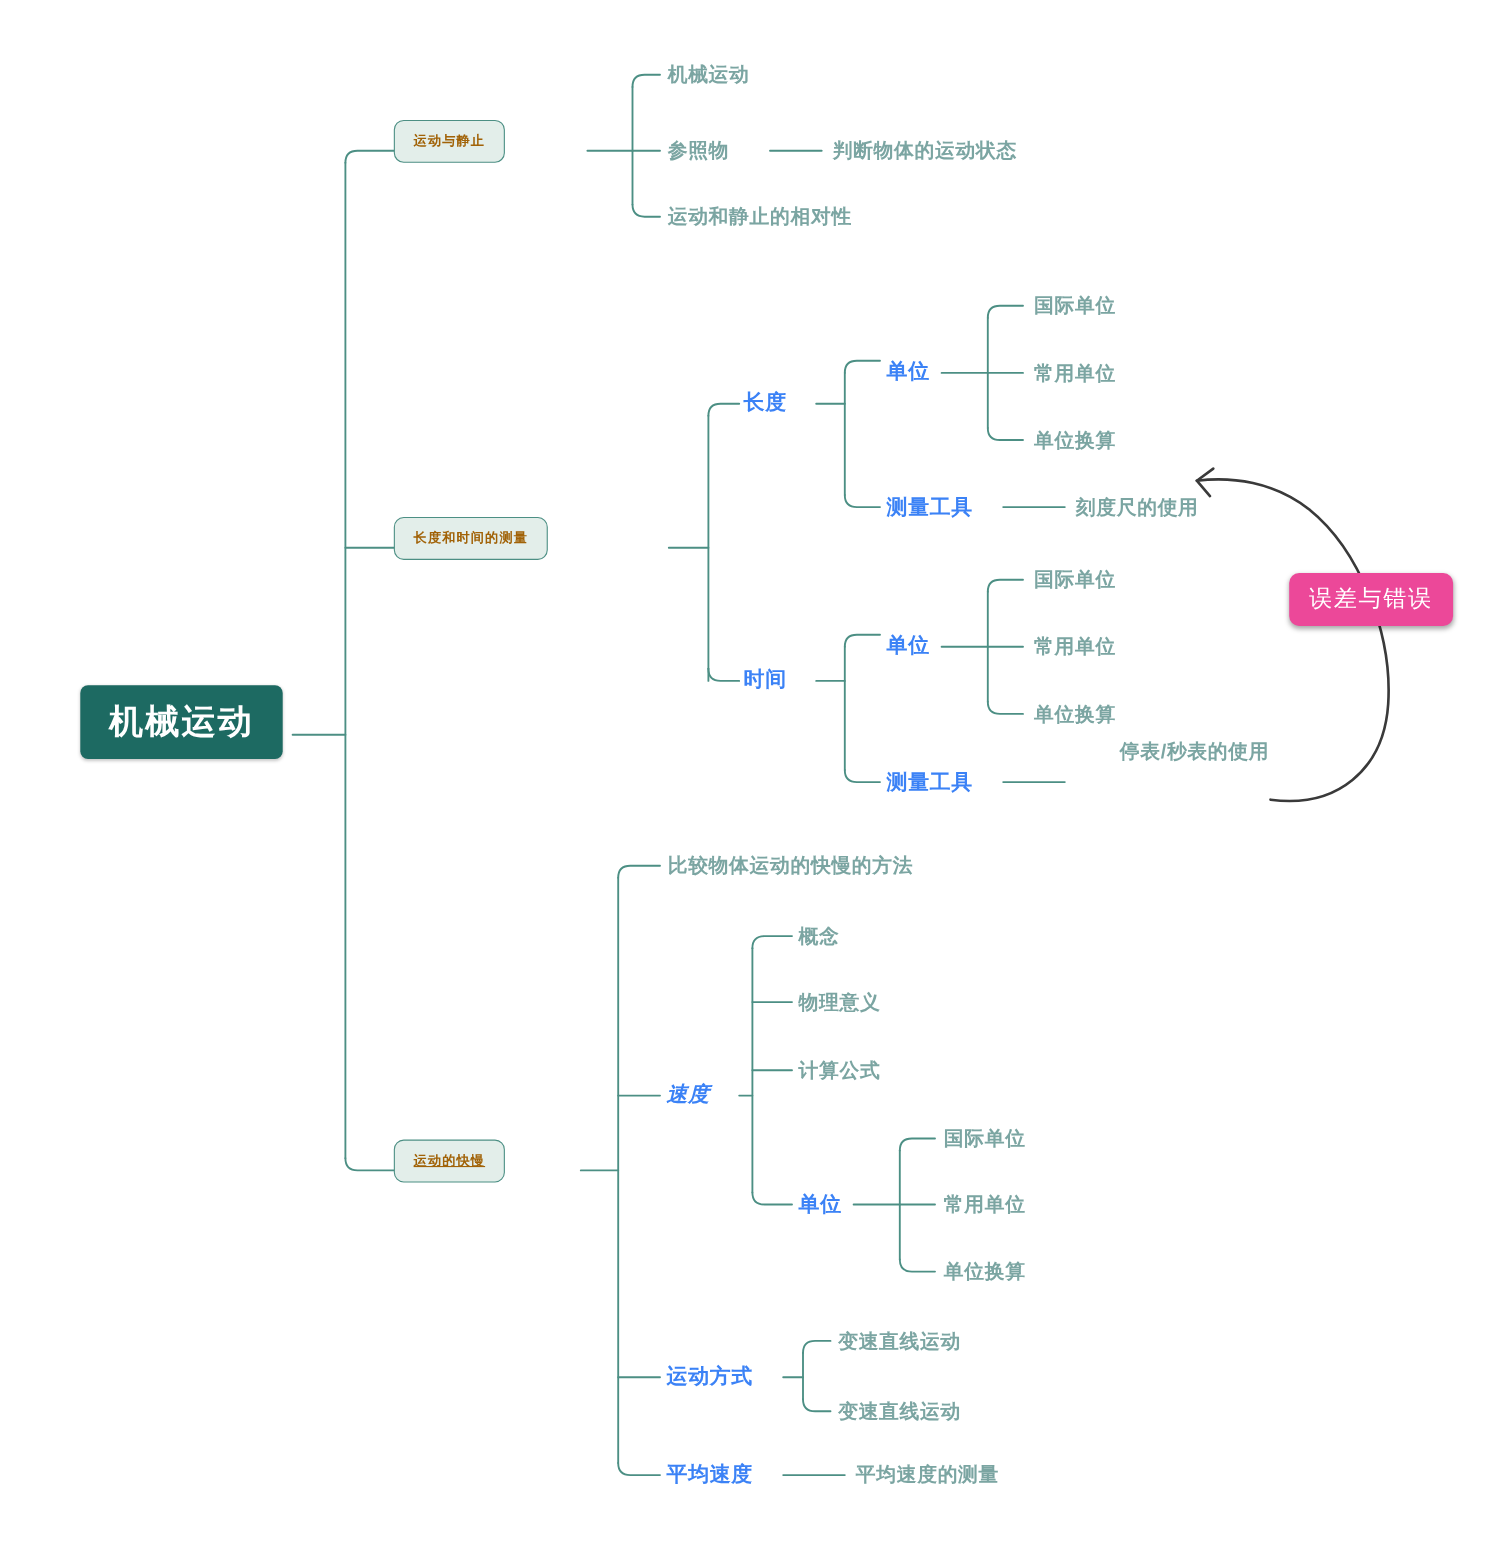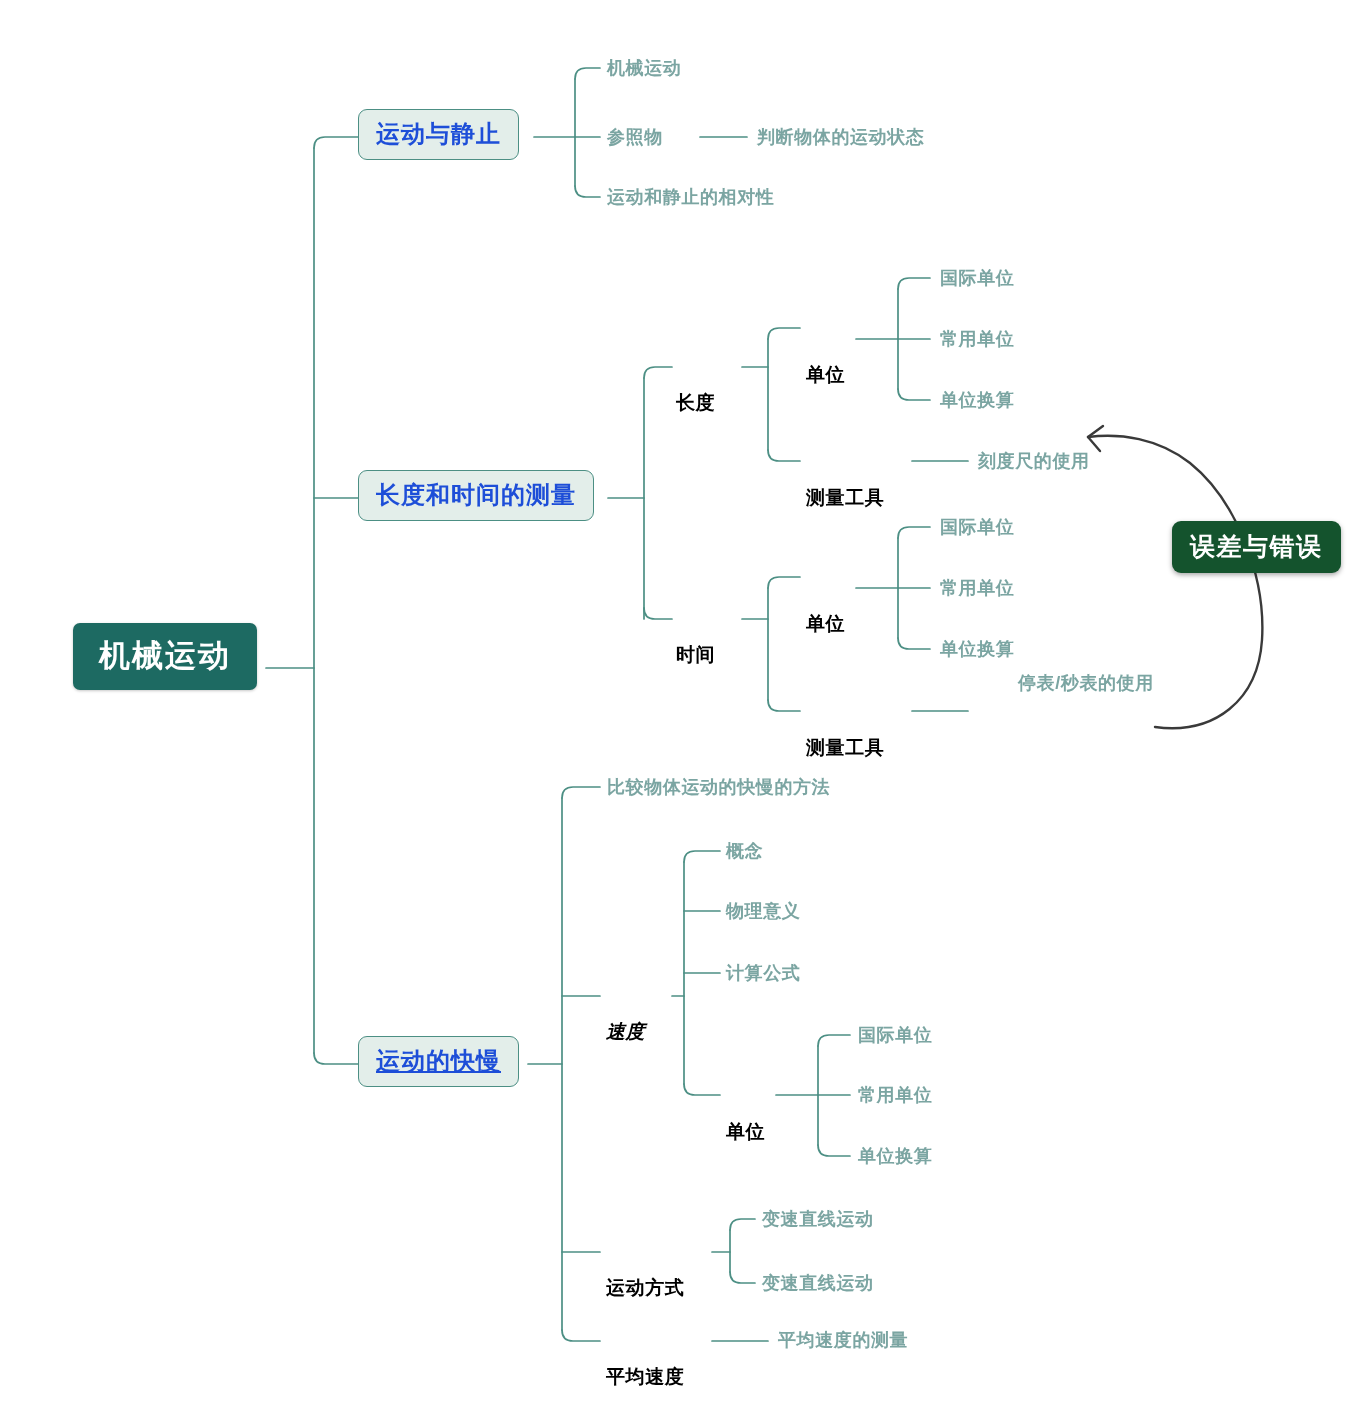--- a/index.html
+++ b/index.html
@@ -38,47 +38,46 @@
     font-weight: 700;
     letter-spacing: 2px;
     padding: 17px 26px 19px 26px;
     box-shadow: 0 1px 3px rgba(0,0,0,.22);
   }
   
   .l2 {
     background: #e3eeea;
     border: 1.6px solid #4c8f84;
     border-radius: 9px;
-    color: #1d4ed8;
-    font-size: 24px;
+    color: #a16207;
+    font-size: 12px;
     font-weight: 700;
     letter-spacing: 1px;
     padding: 12px 17px 13px 17px;
   }
   
   .l3 {
-    color: #000000;
+    color: #3b82f6;
     font-size: 19px;
     font-weight: 700;
     letter-spacing: .6px;
-    margin-top: 36px;
   }
   .leaf {
     color: #7ba5a2;
     font-size: 18px;
     font-weight: 700;
     letter-spacing: .6px;
   }
   
   .callout {
-    background: #14532d;
+    background: #ec4899;
     color: #ffffff;
     border-radius: 9px;
-    font-size: 25px;
-    font-weight: 700;
+    font-size: 21px;
+    font-weight: 400;
     letter-spacing: 1.5px;
     padding: 13px 18px 14px 18px;
     box-shadow: 0 2px 5px rgba(0,0,0,.35);
   }
 </style>
 </head>
 <body>
 
 <div id="canvas">
 

